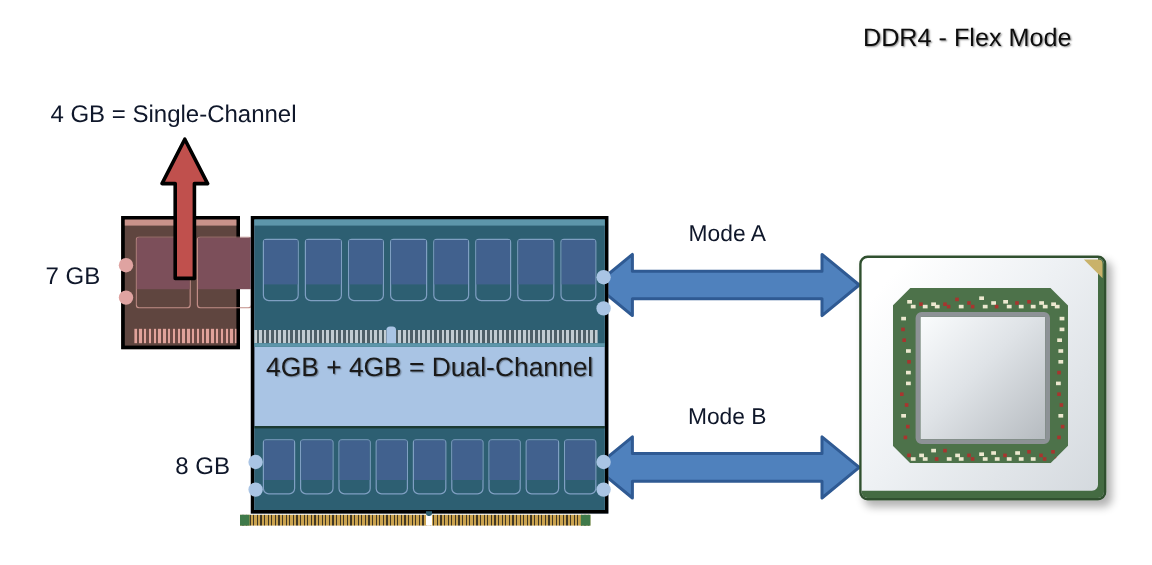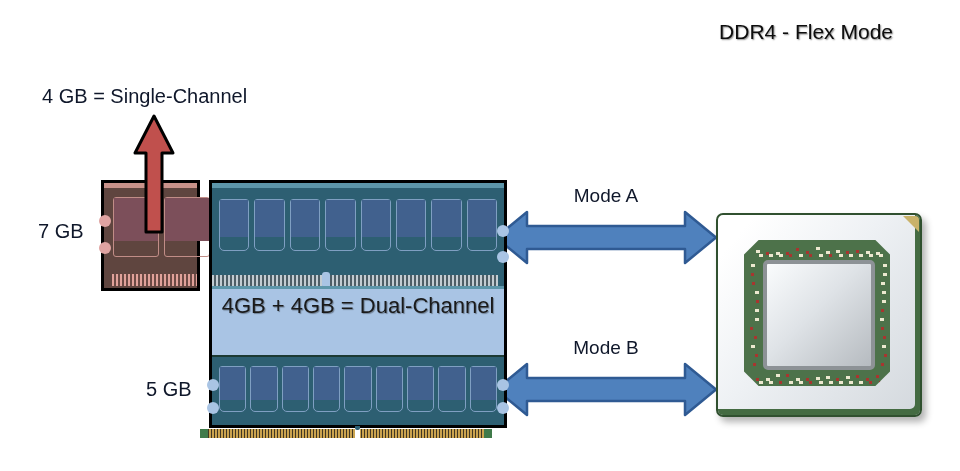--- a/index.html
+++ b/index.html
@@ -102,21 +102,21 @@
         <div class="chip">
           <div class="chip-fill"></div>
         </div>
       </div>
     <div class="notch" style="top:32px"></div>
     <div class="notch" style="top:59px"></div>
     <div class="pins"></div>
   </div>
 
   <div class="abs lbl gb8-lbl">7 GB</div>
-  <div class="abs lbl gb4-lbl">5 GB</div>
+  <div class="abs lbl gb4-lbl">8 GB</div>
 
   <div class="abs dualbox">
     <div class="ram ram-top">
       <div class="topstrip"></div>
       <div class="chips">
           <div class="chip">
             <div class="chip-fill"></div>
           </div>
           <div class="chip">
             <div class="chip-fill"></div>

